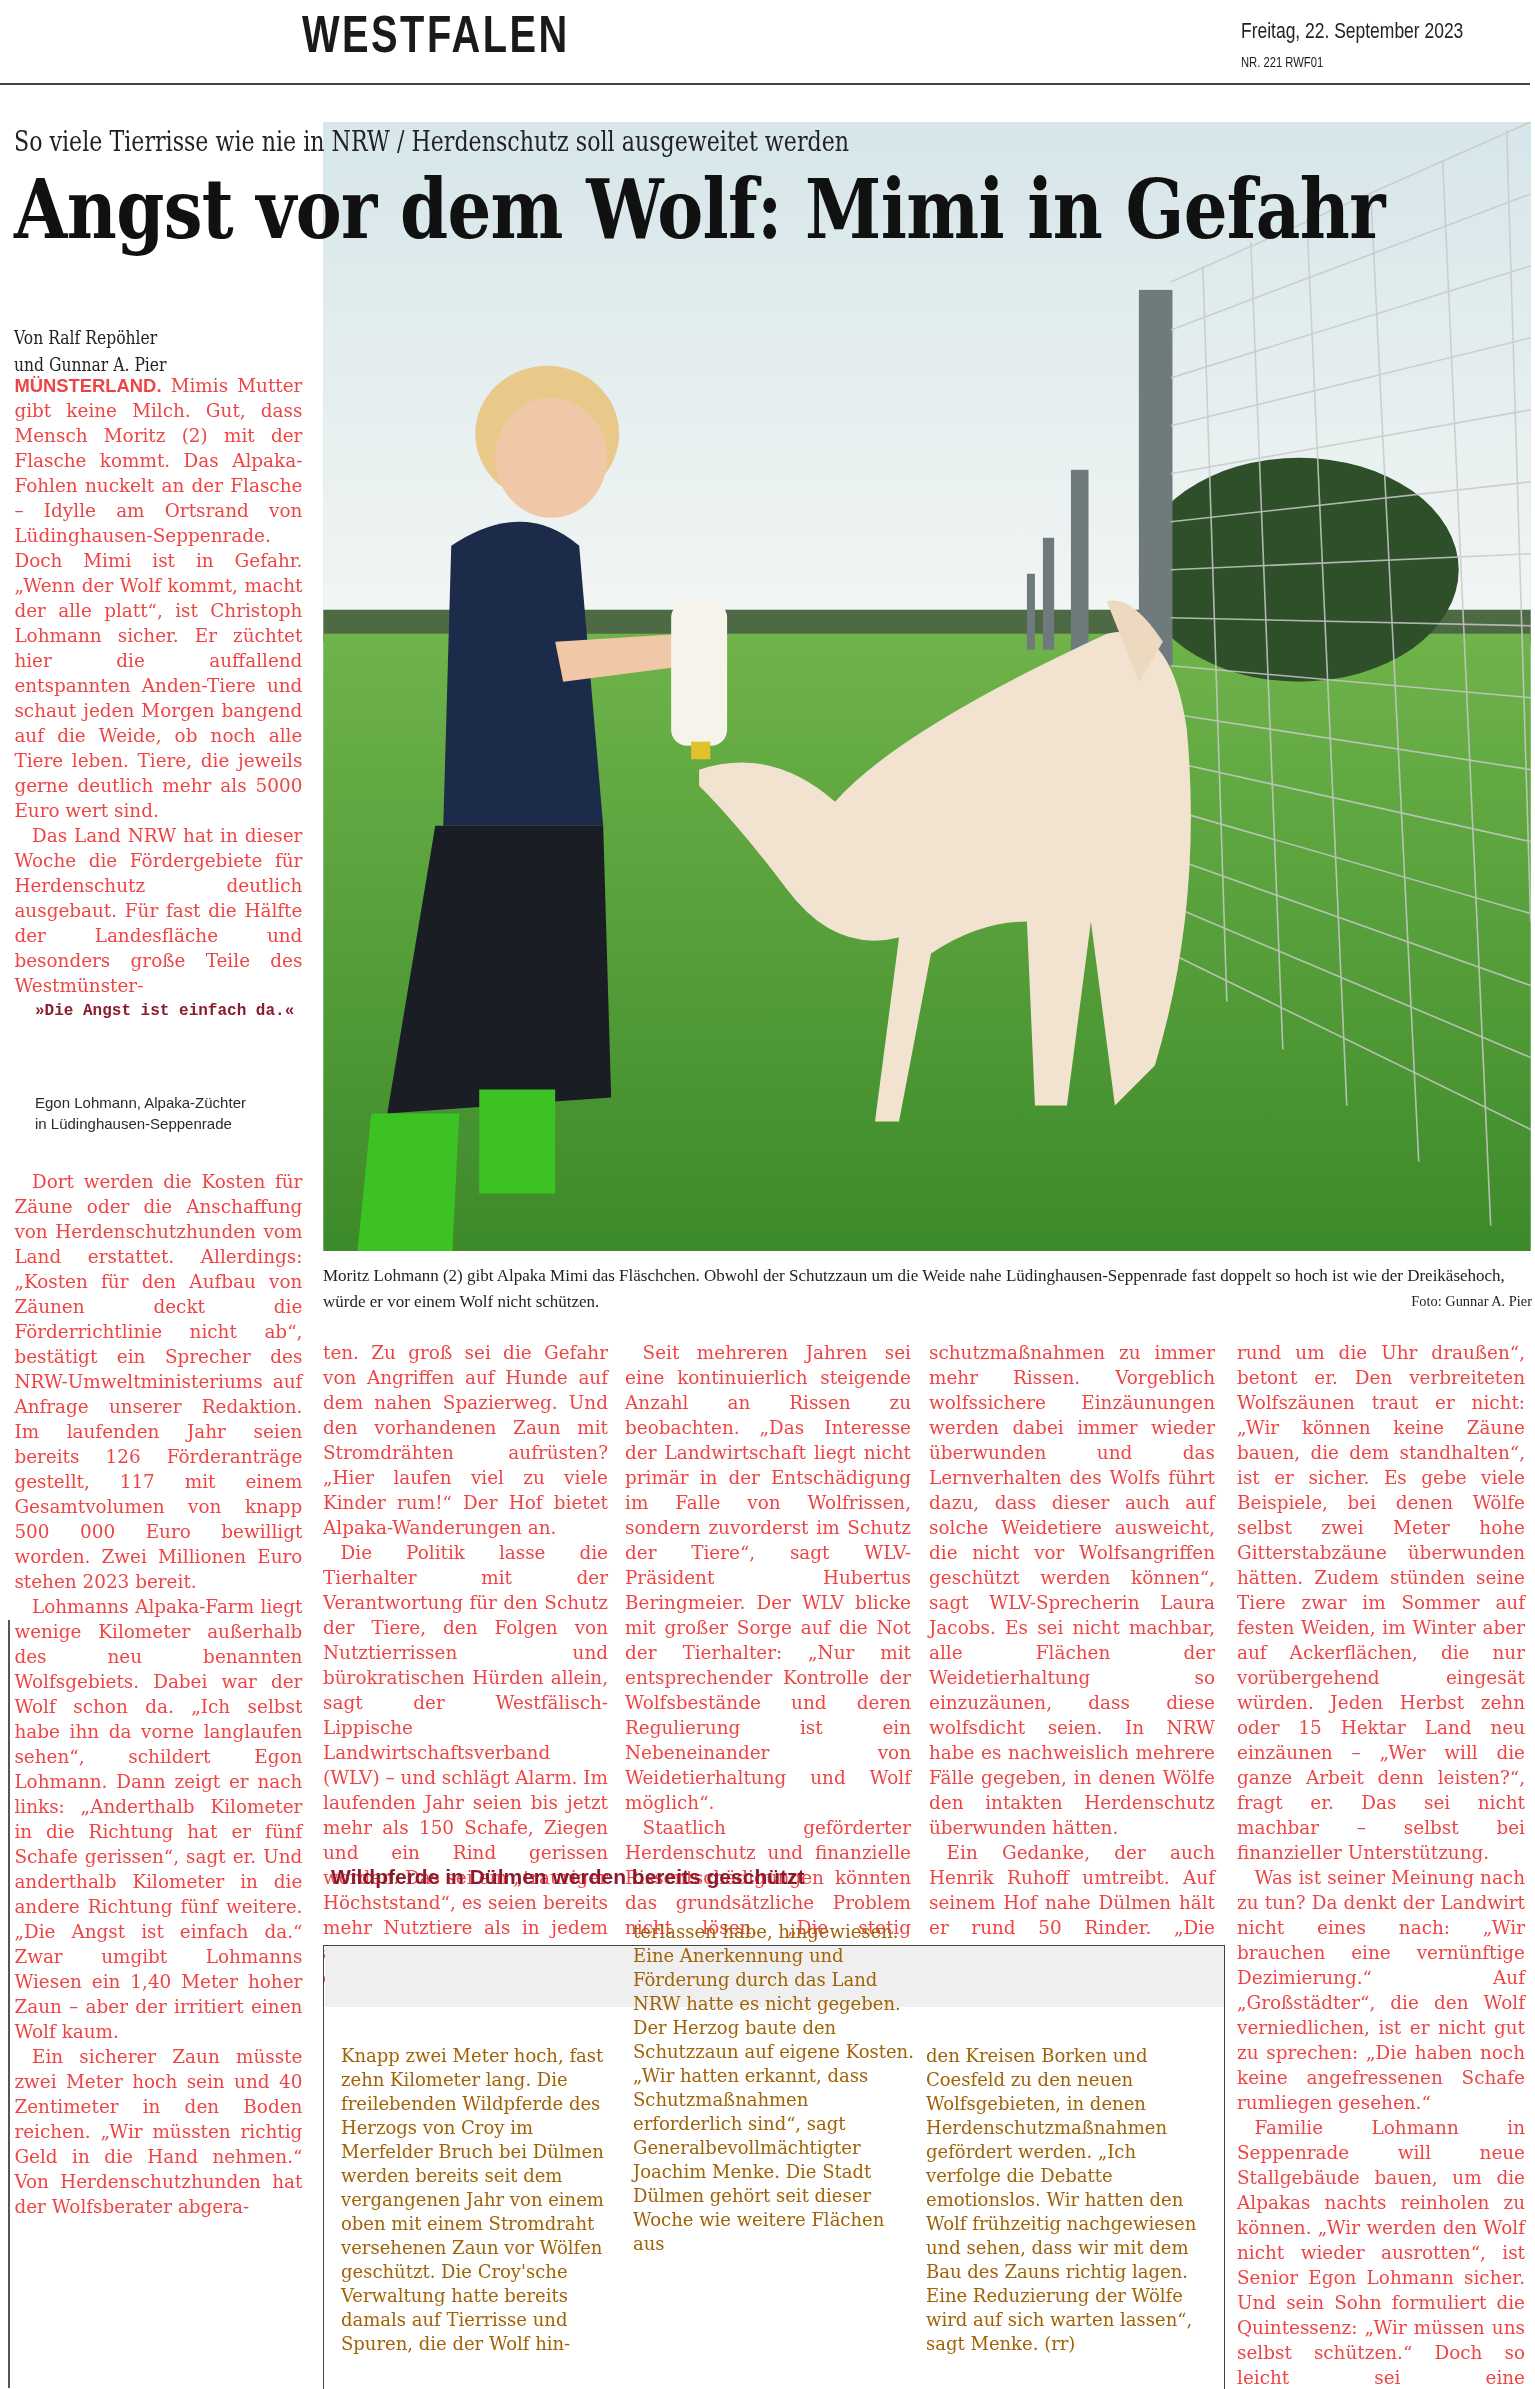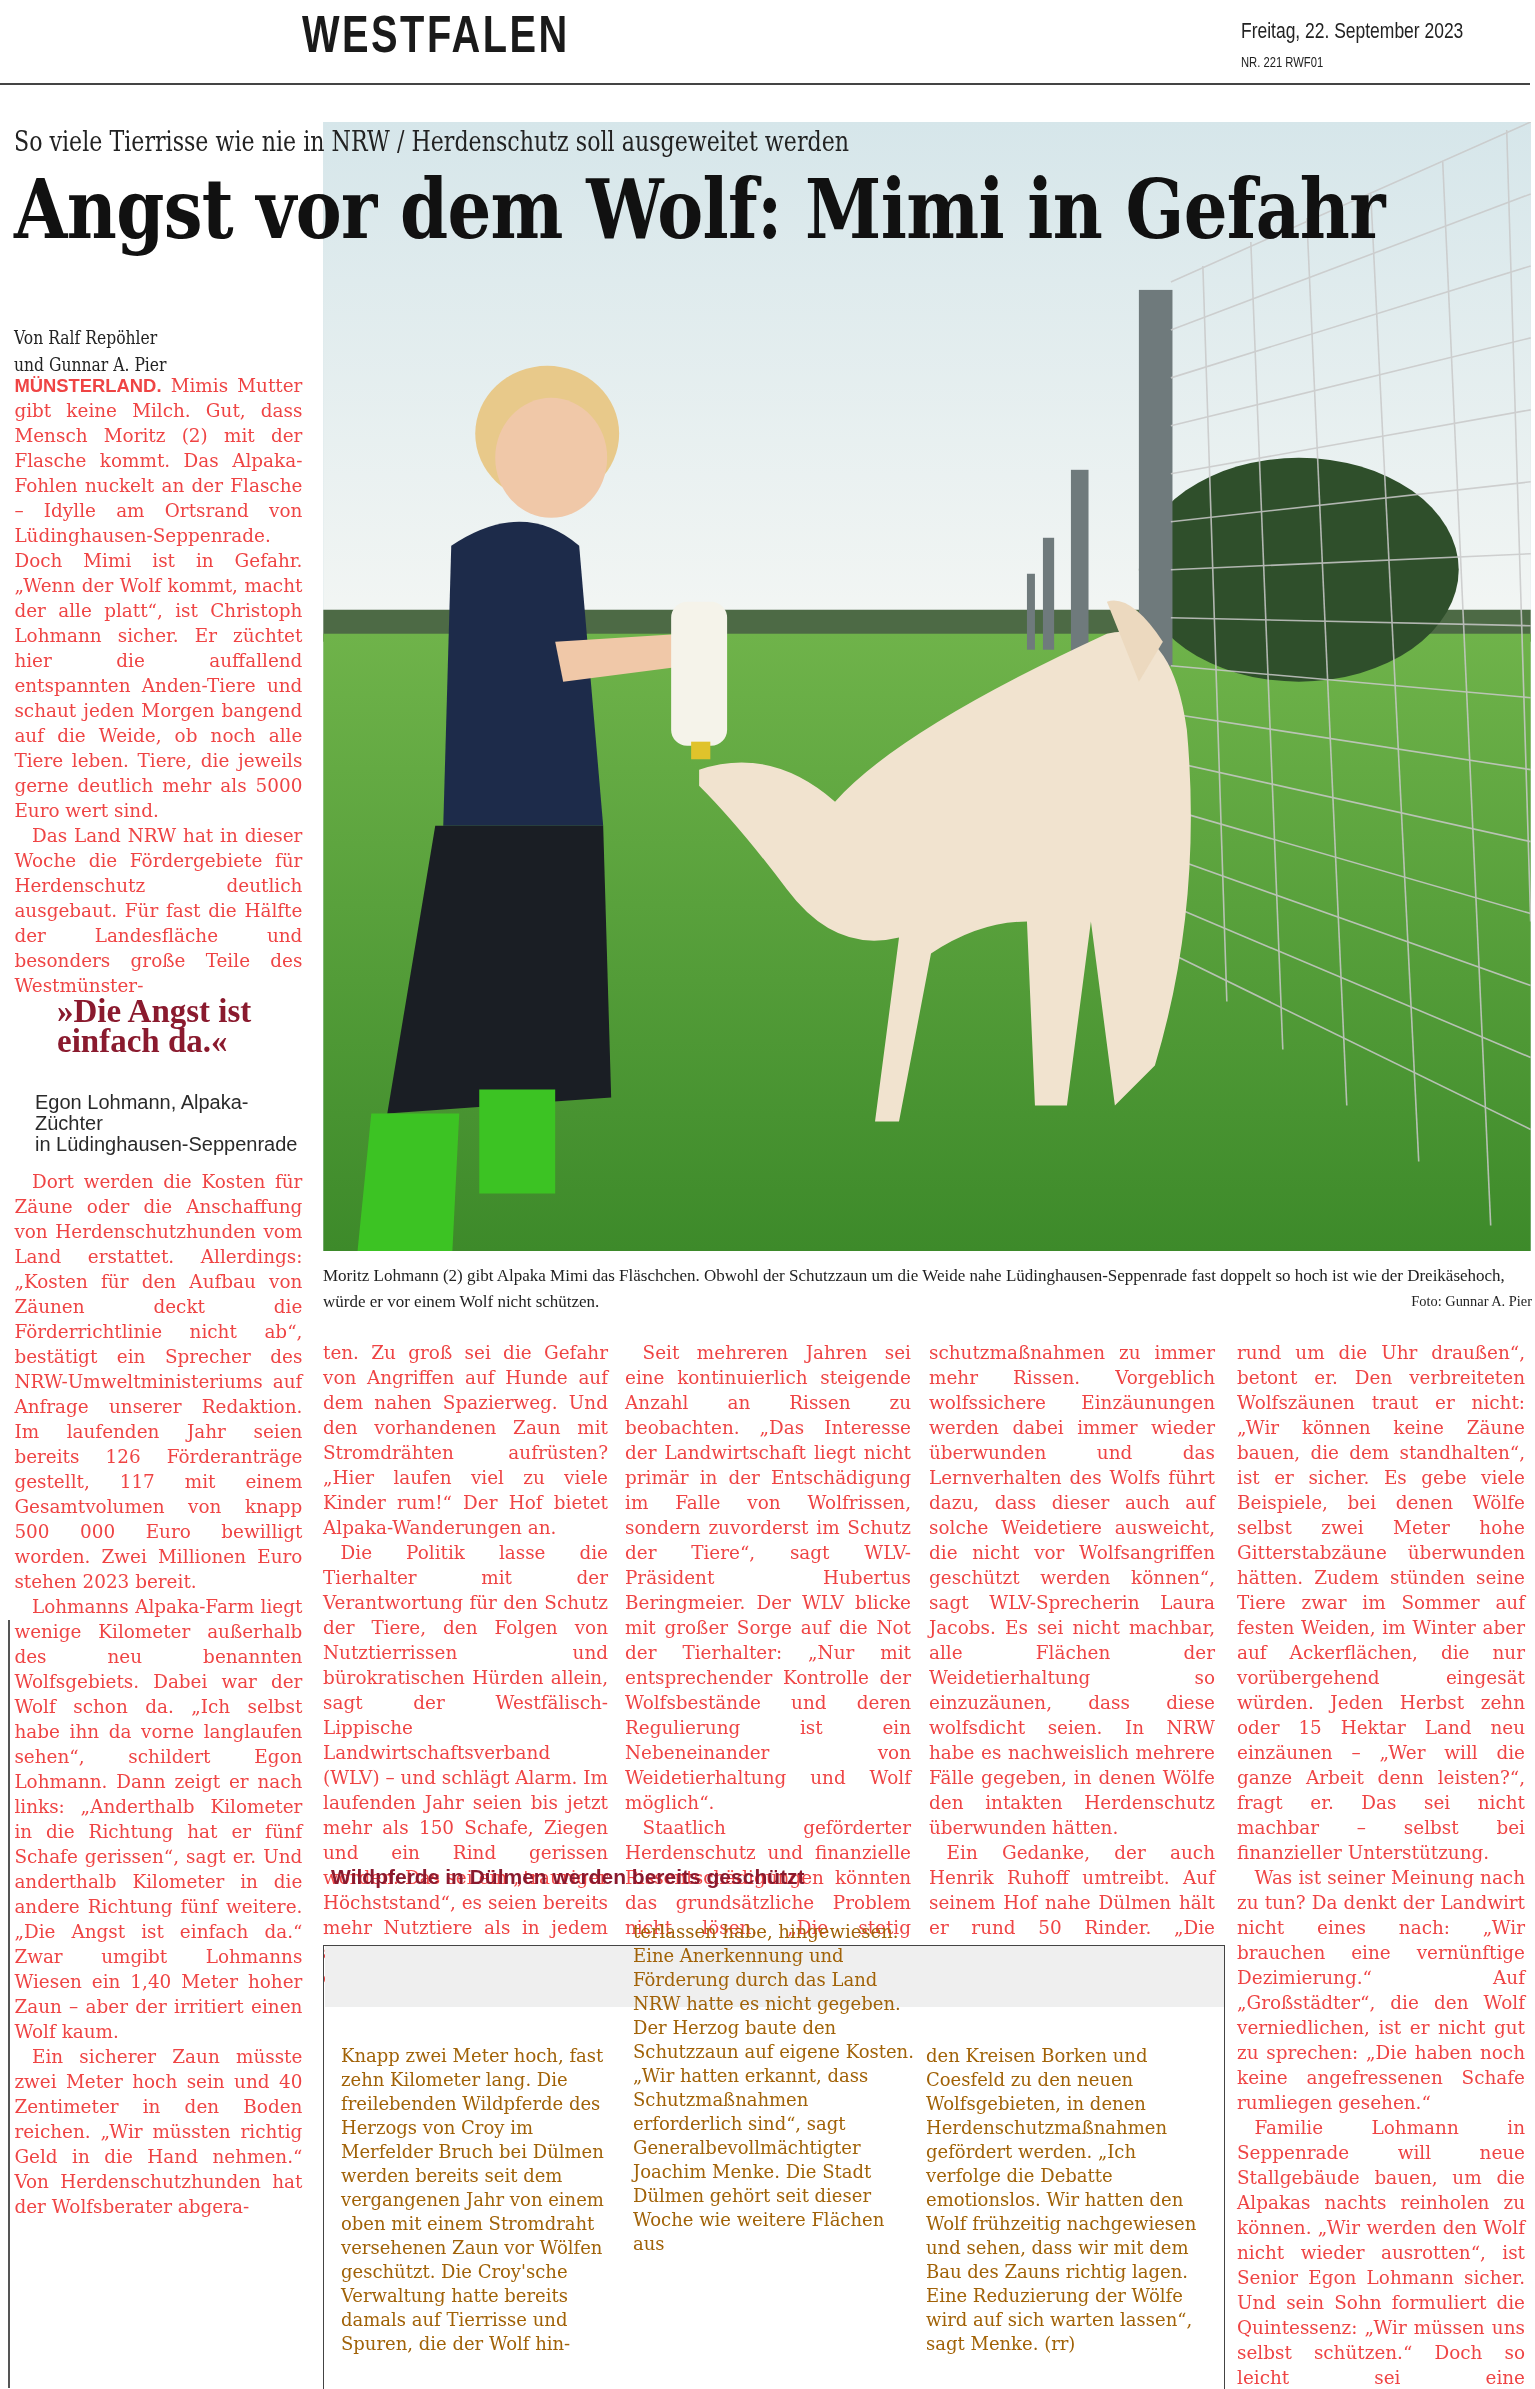--- a/index.html
+++ b/index.html
@@ -16,22 +16,22 @@
   .kicker { left:14.4px; top:126px; font-family:"DejaVu Serif", serif; font-size:27px; color:#222; white-space:nowrap; transform:scaleX(0.82); transform-origin:left top; z-index:2; }
   .headline { left:14.4px; top:160px; font-family:"DejaVu Serif", serif; font-weight:bold; font-size:83px; color:#111; white-space:nowrap; transform:scaleX(0.83); transform-origin:left top; z-index:2; letter-spacing:-0.8px; }
   .byline { left:14.4px; top:324px; font-family:"DejaVu Serif", serif; font-size:19px; line-height:27px; color:#222; transform:scaleX(0.82); transform-origin:left top; z-index:2; }
 
   .col { font-family:"DejaVu Serif", serif; font-size:18.4px; line-height:25px; color:#ef4444; text-align:justify; hyphens:manual; }
   .col p { margin:0; }
   .col p.indent { text-indent:17.6px; }
   .dateline { font-family:"Liberation Sans", sans-serif; font-weight:bold; }
 
   .col1a { left:14.4px; top:373px; width:288px; }
-  .quote { left:35px; top:996px; width:264px; font-family:Liberation Serif, serif; font-weight:bold; font-size:33px; line-height:30px; color:#8a1a2e;margin-left:22px; }
-  .quote-src { left:35px; top:1092px; width:272px; font-family:"Liberation Sans", sans-serif; font-size:20px; line-height:21px; color:#2a2a2a; }
+  .quote { left:35px; top:996px; width:264px; font-family:Liberation Mono, monospace; font-weight:bold; font-size:16px; line-height:30px; color:#8a1a2e; }
+  .quote-src { left:35px; top:1092px; width:272px; font-family:"Liberation Sans", sans-serif; font-size:15px; line-height:21px; color:#2a2a2a; }
   .col1b { left:14.4px; top:1169px; width:288px; }
   .col1b-rule { left:8px; top:1620px; width:1.6px; height:768px; background:#555; }
 
   .caption { left:323px; top:1263px; width:1209px; font-family:Liberation Serif, serif; font-size:17px; line-height:25.6px; color:#222; }
   .caption .credit { position:absolute; right:0; top:25.6px; font-size:14.4px; }
 
   .col2 { left:323px; top:1340px; width:285px; }
   .col3 { left:625px; top:1340px; width:286px; }
   .col4 { left:929px; top:1340px; width:286px; }
   .col5 { left:1237px; top:1340px; width:288px; }

